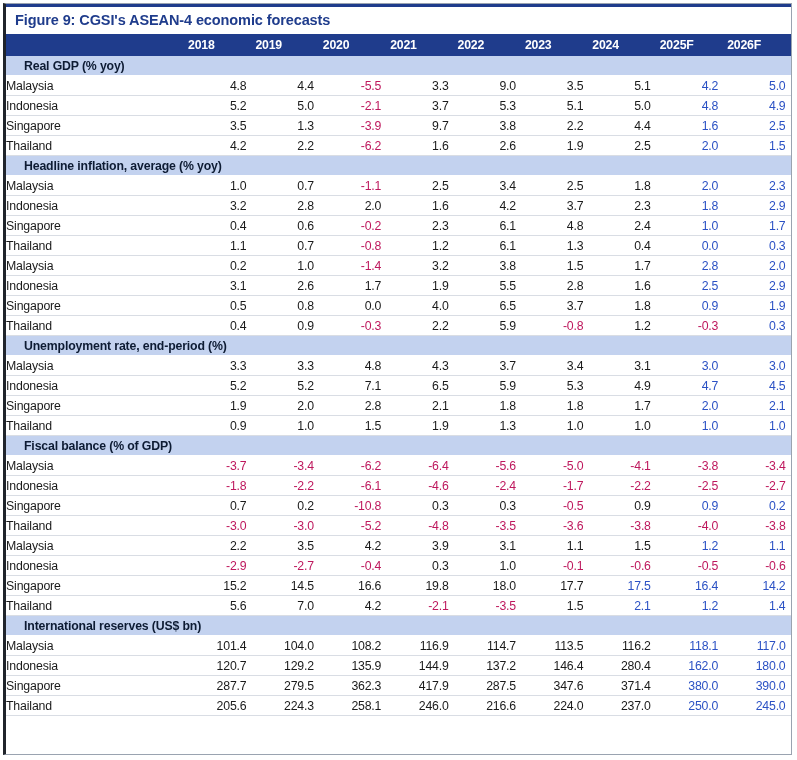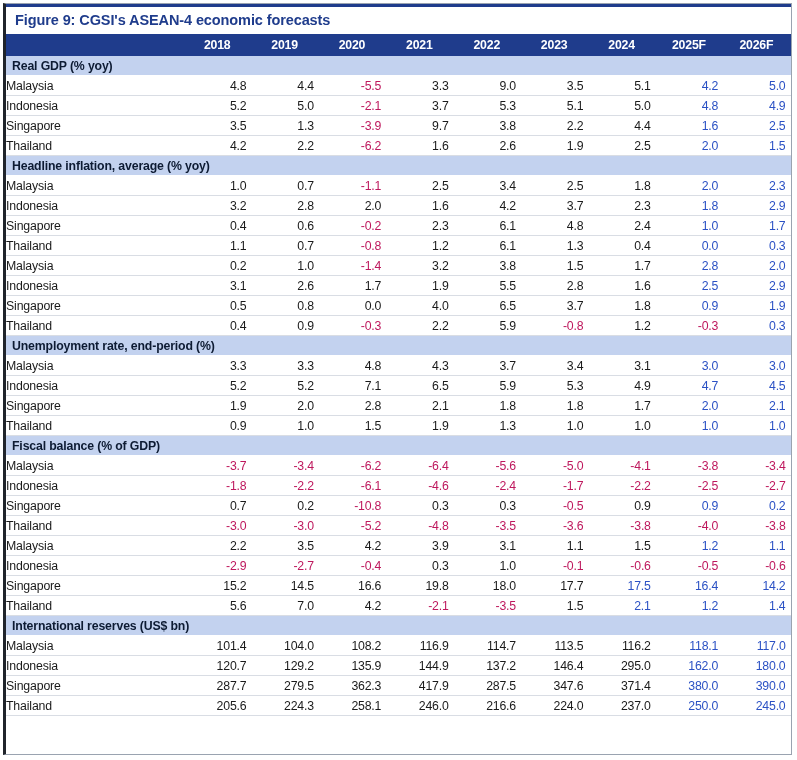--- a/index.html
+++ b/index.html
@@ -36,31 +36,31 @@
     table-layout:fixed;
     font-size:12.3px;
   }
   col.lbl{width:182px;}
   col.yr{width:67.4px;}
   thead th{
     background:#1f3c8c;
     color:#ffffff;
     font-weight:bold;
     font-size:12.3px;
-    text-align:center;
+    text-align:left;
     padding:3px 9px 3px 0;
     height:16px;
     letter-spacing:-0.2px;
   }
   thead th.lbl{text-align:left;padding-left:6px;}
   tr.section td{
     background:#c3d2ef;
     color:#0d1b33;
     font-weight:bold;
-    padding:2px 0 2px 6px;
+    padding:2px 0 2px 18px;
     height:15px;
     letter-spacing:-0.15px;
     border-bottom:1px solid #ffffff;
   }
   tr.data td{
     height:15px;
     padding:2px 0 2px 0;
     border-bottom:1px solid #d9dde4;
     color:#1a1a1a;
     background:#ffffff;
@@ -430,21 +430,21 @@
           <td class="num fc">117.0</td>
         </tr>
         <tr class="data">
           <td class="lbl">Indonesia</td>
           <td class="num ">120.7</td>
           <td class="num ">129.2</td>
           <td class="num ">135.9</td>
           <td class="num ">144.9</td>
           <td class="num ">137.2</td>
           <td class="num ">146.4</td>
-          <td class="num ">295.0</td>
+          <td class="num ">280.4</td>
           <td class="num fc">162.0</td>
           <td class="num fc">180.0</td>
         </tr>
         <tr class="data">
           <td class="lbl">Singapore</td>
           <td class="num ">287.7</td>
           <td class="num ">279.5</td>
           <td class="num ">362.3</td>
           <td class="num ">417.9</td>
           <td class="num ">287.5</td>

